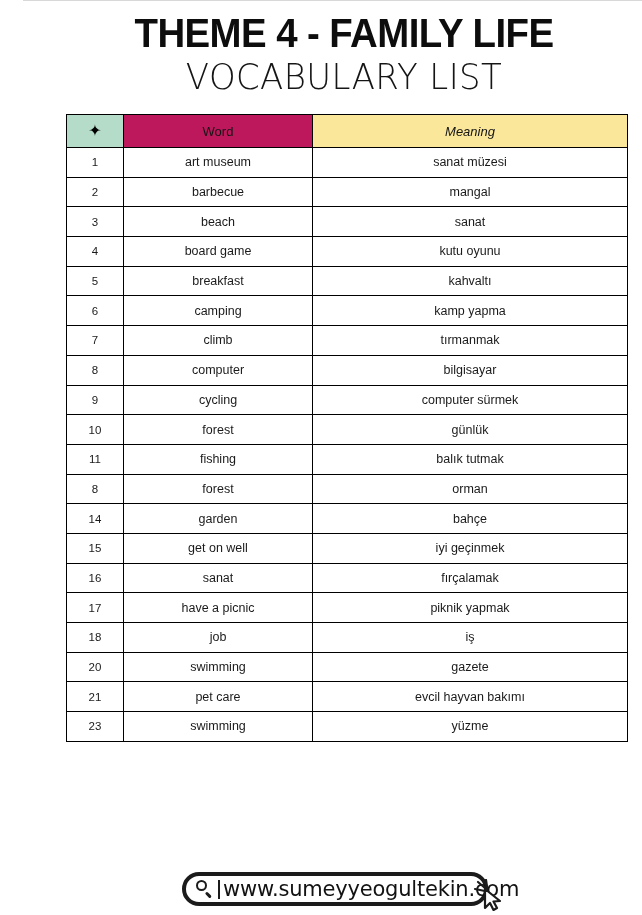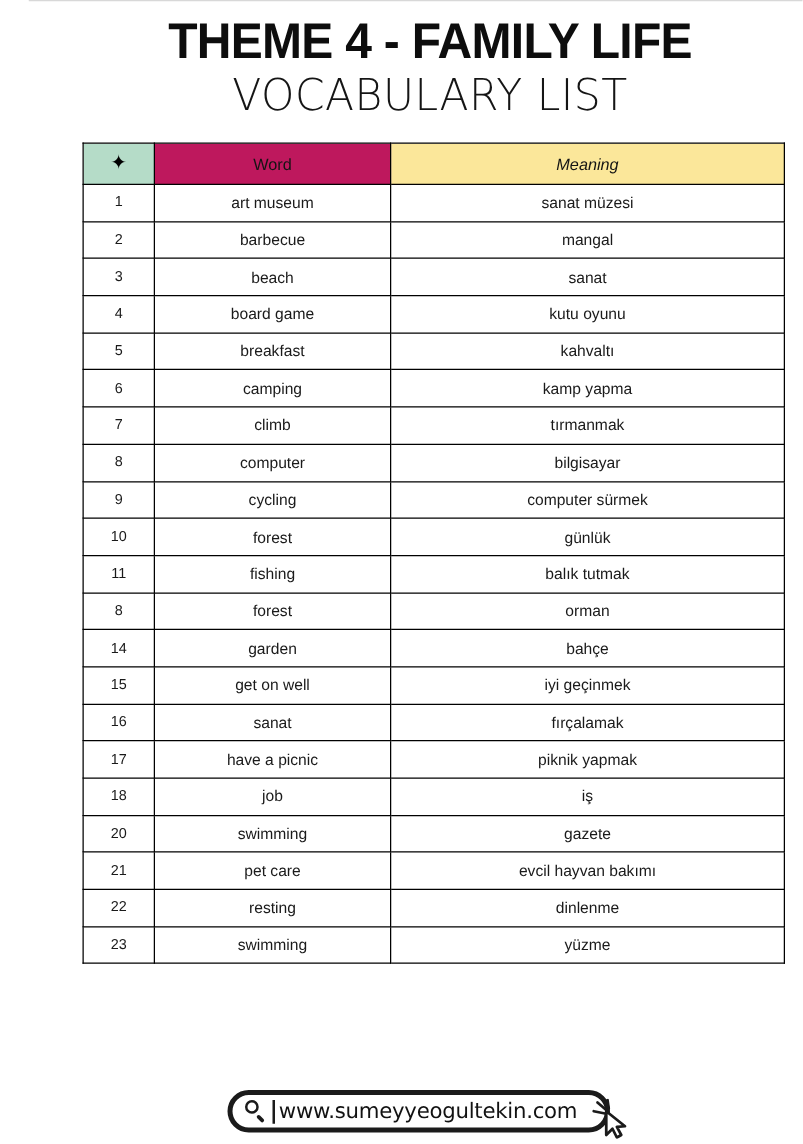--- a/index.html
+++ b/index.html
@@ -146,21 +146,21 @@
   }
   .caret {
     width: 2px;
     height: 19px;
     background: #1b1b1b;
     margin-right: 3px;
     flex: 0 0 auto;
   }
   .url-text {
     font-family: "DejaVu Sans", sans-serif;
-    font-size: 17px;
+    font-size: 21px;
     font-weight: 400;
     letter-spacing: -0.2px;
     color: #121212;
     white-space: nowrap;
     line-height: 1;
   }
   .cursor-icon {
     position: absolute;
     left: 449px;
     top: 9px;
@@ -282,25 +282,20 @@
           </tr>
           <tr>
             <td class="num">20</td>
             <td>swimming</td>
             <td>gazete</td>
           </tr>
           <tr>
             <td class="num">21</td>
             <td>pet care</td>
             <td>evcil hayvan bakımı</td>
-          </tr>
-          <tr>
-            <td class="num">22</td>
-            <td>resting</td>
-            <td>dinlenme</td>
           </tr>
           <tr>
             <td class="num">23</td>
             <td>swimming</td>
             <td>yüzme</td>
           </tr>
         </tbody>
     </table>
   </div>
 

